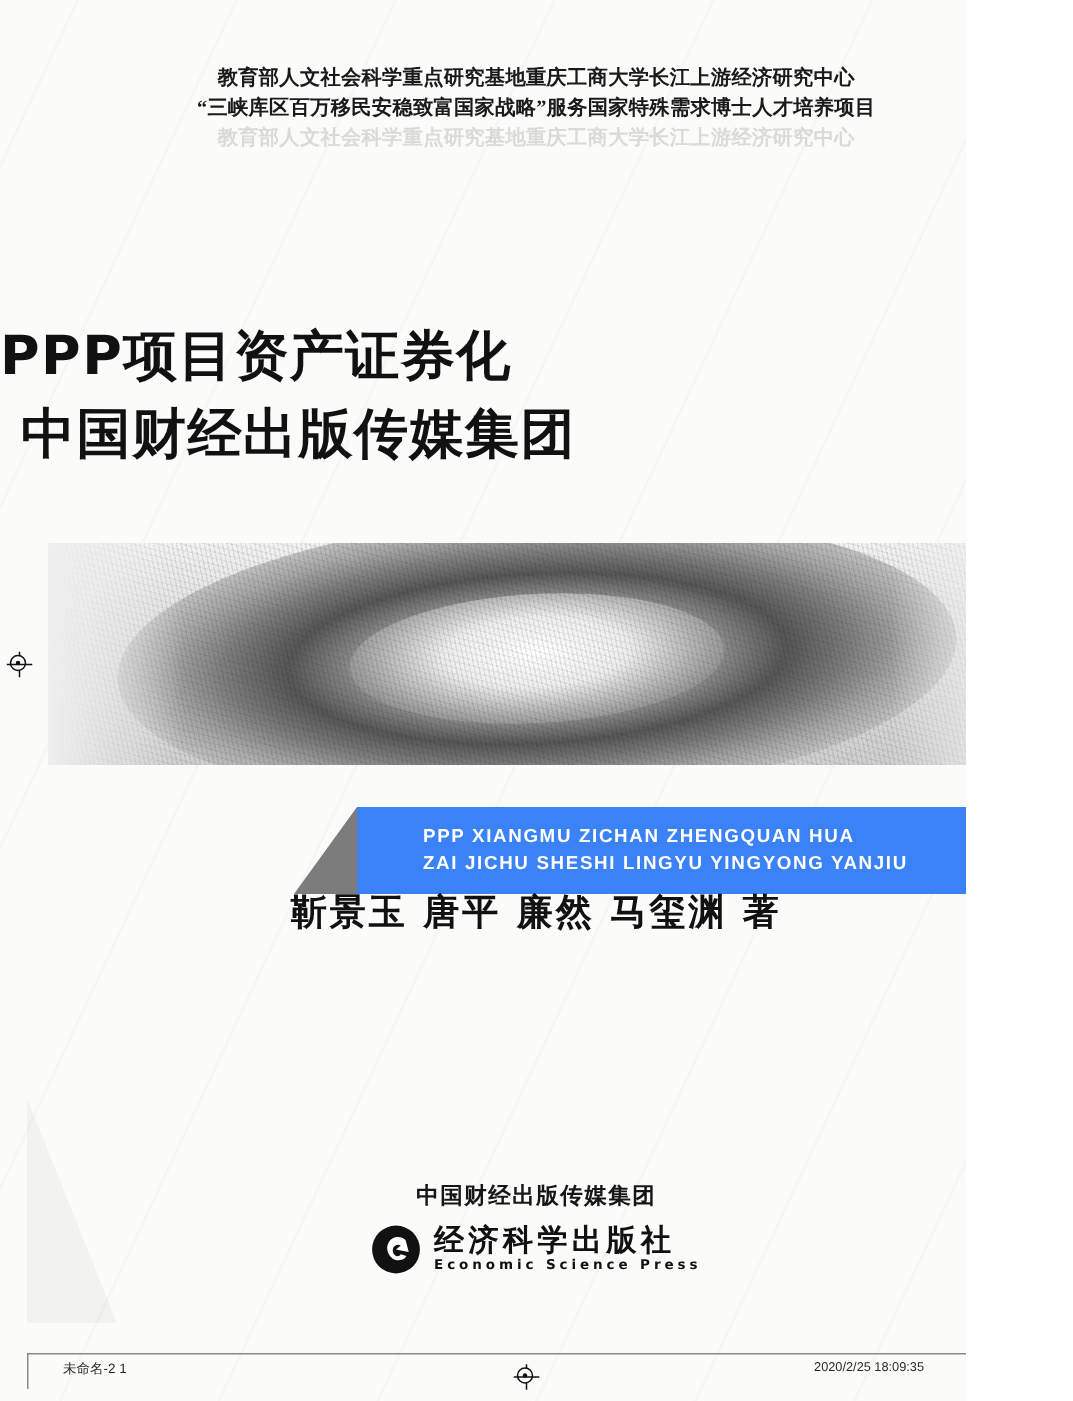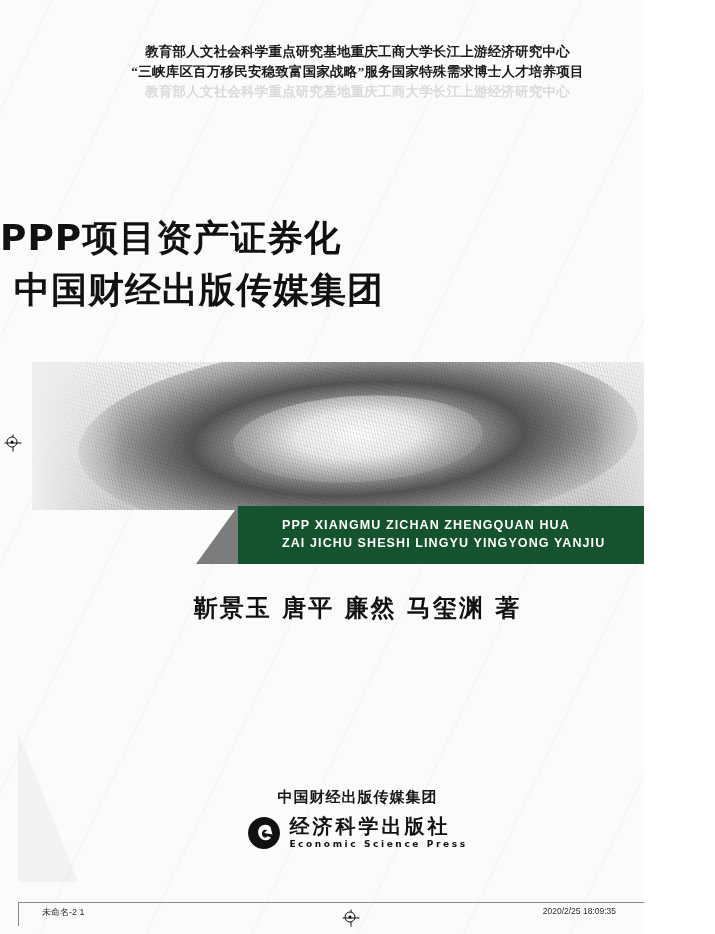--- a/index.html
+++ b/index.html
@@ -169,24 +169,24 @@
   .art-band .edge-fade-r {
     position: absolute; top: 0; bottom: 0; width: 90px;
   }
   .art-band .edge-fade-l { left: 0; background: linear-gradient(90deg, #efefef 0%, rgba(239,239,239,0) 100%); }
   .art-band .edge-fade-r { right: 0; background: linear-gradient(270deg, #efefef 0%, rgba(239,239,239,0) 100%); }
 
   
   .pinyin-band {
     position: absolute;
     left: 238px;
-    top: 506px;
+    top: 538px;
     width: 446px;
     height: 58px;
-    background: #14532d;
+    background: #3b82f6;
   }
   .pinyin-band .wedge {
     position: absolute;
     left: -42px;
     top: 0;
     width: 0; height: 0;
     border-bottom: 58px solid #7c7c7c;
     border-left: 42px solid transparent;
   }
   .pinyin-line {

